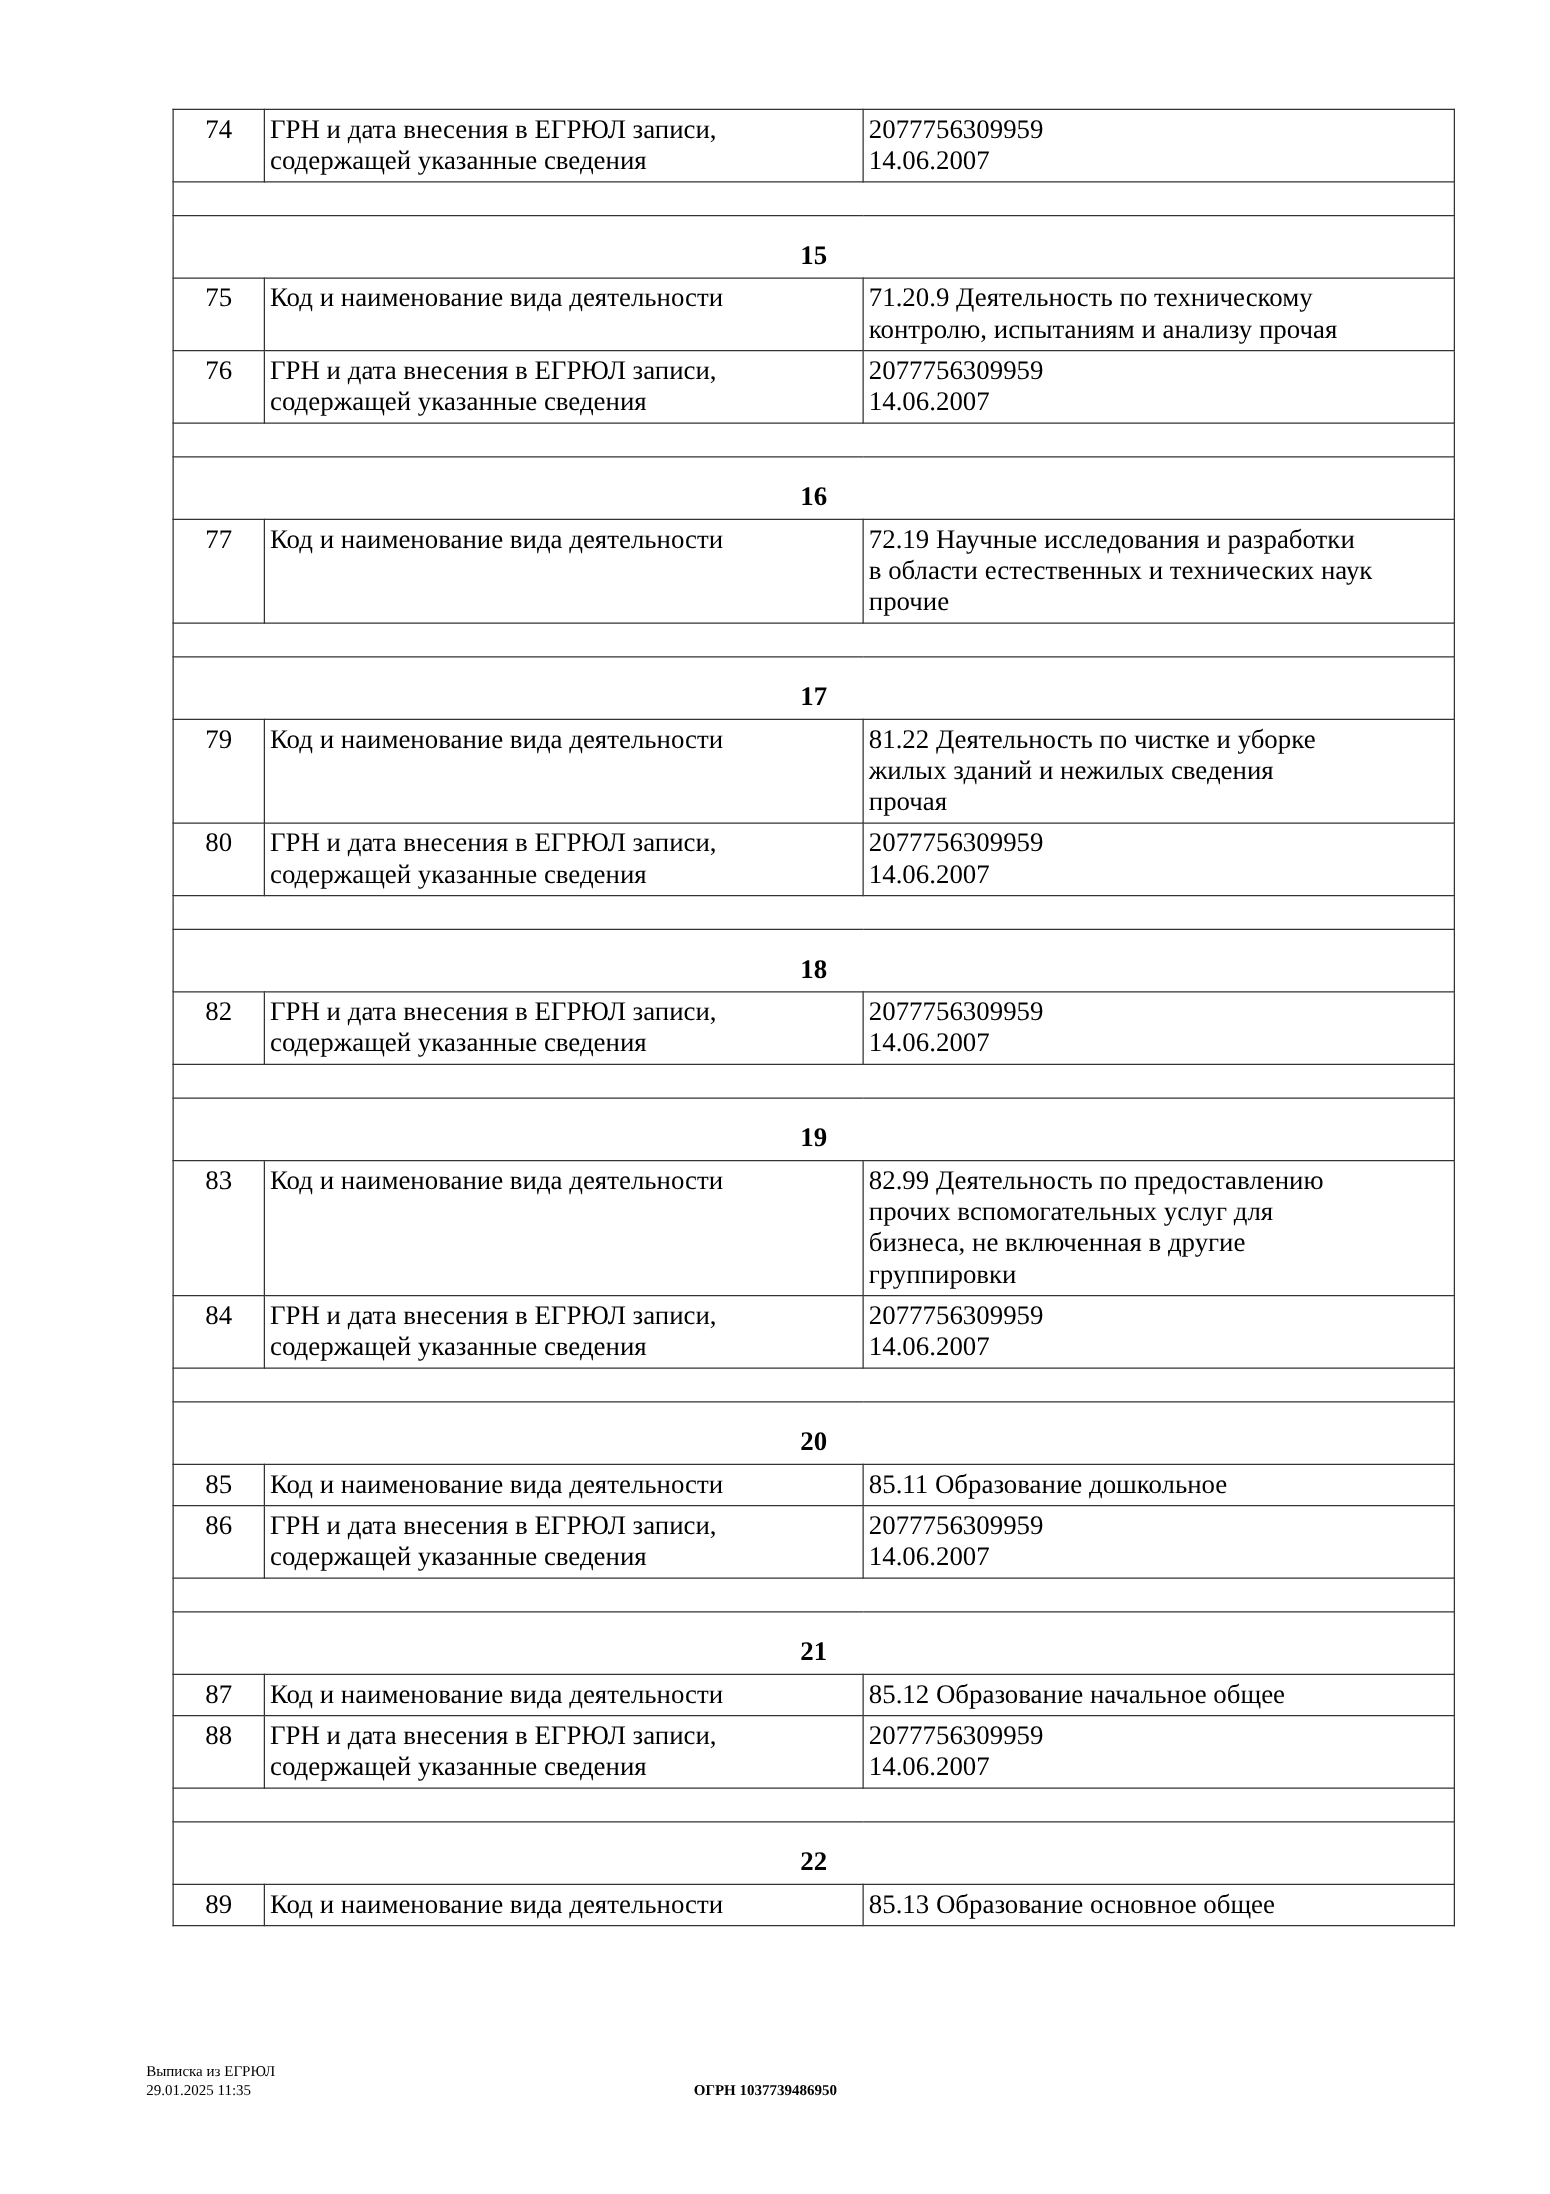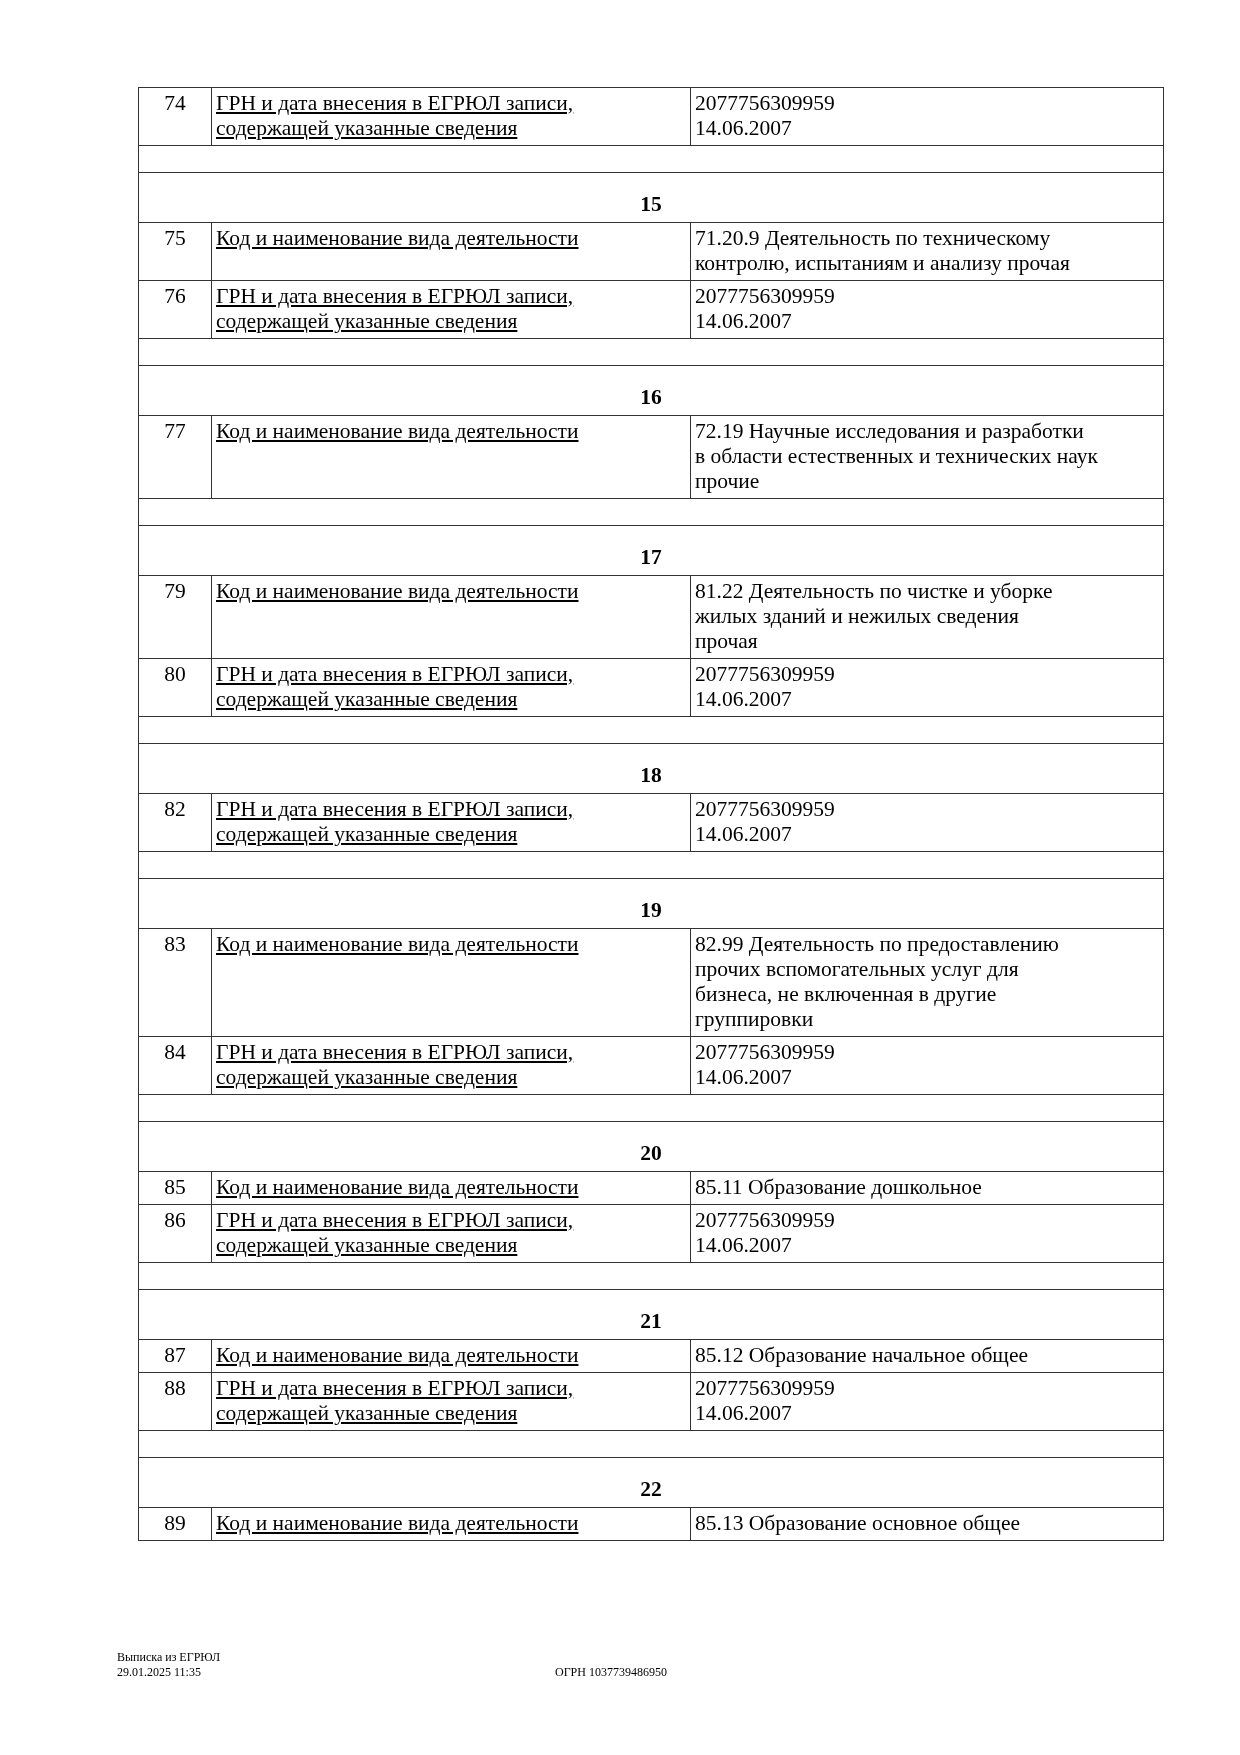--- a/index.html
+++ b/index.html
@@ -8,28 +8,28 @@
   .page { position: absolute; left: 0; top: 0; width: 1240px; height: 1755px; }
   table.egrul {
     position: absolute; left: 117px; top: 87px; width: 1026px;
     border-collapse: collapse; table-layout: fixed;
     font-size: 21.5px; line-height: 25px; margin-left: 21px;
   }
   table.egrul td {
     border: 1.5px solid #333; padding: 3px 4px 4px 4px; vertical-align: top;
   }
   td.num { width: 64px; text-align: center; padding-left: 0; padding-right: 0; }
-  td.label { width: 470px; text-decoration: underline; }
+  td.label { width: 470px; }
   td.value { }
   tr.spacer td { height: 26px; padding: 0; }
   tr.section td { text-align: center; font-weight: bold; height: 26px; padding: 19px 0 4px 0; }
   .line { display: block; }
   .footer { position: absolute; top: 1650px; font-size: 12px; line-height: 15px; }
   .footer-left { left: 117px; }
-  .footer-center { left: 555px; top: 1665px; }
+  .footer-center { left: 555px; top: 1665px; font-weight: bold; }
   .footer-right { right: 75px; top: 1754px; }
 </style>
 </head>
 <body>
 
 <div class="page">
   <table class="egrul">
     <tbody id="egrul-body">
         <tr class="item">
           <td class="num">74</td>

